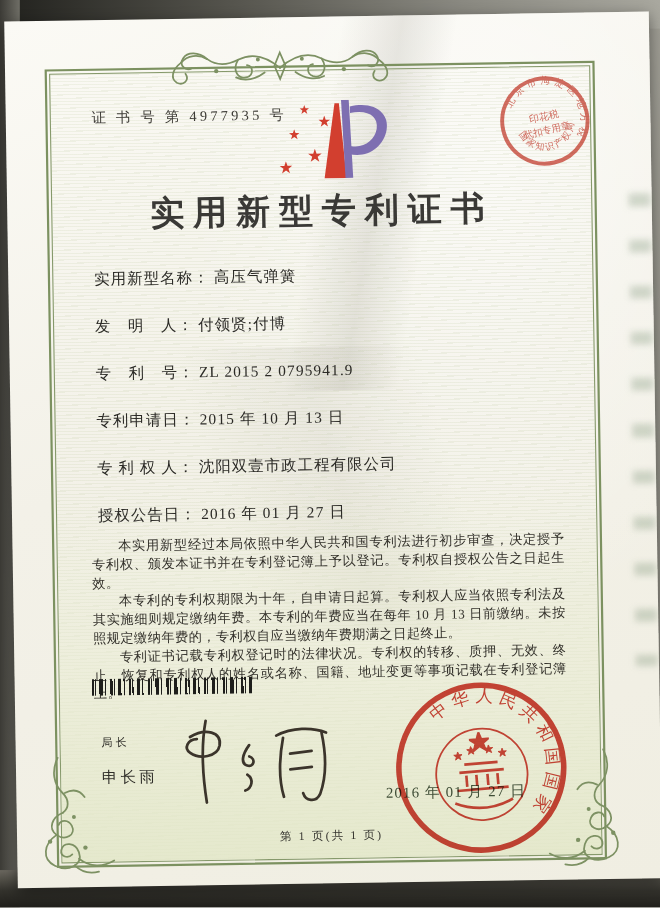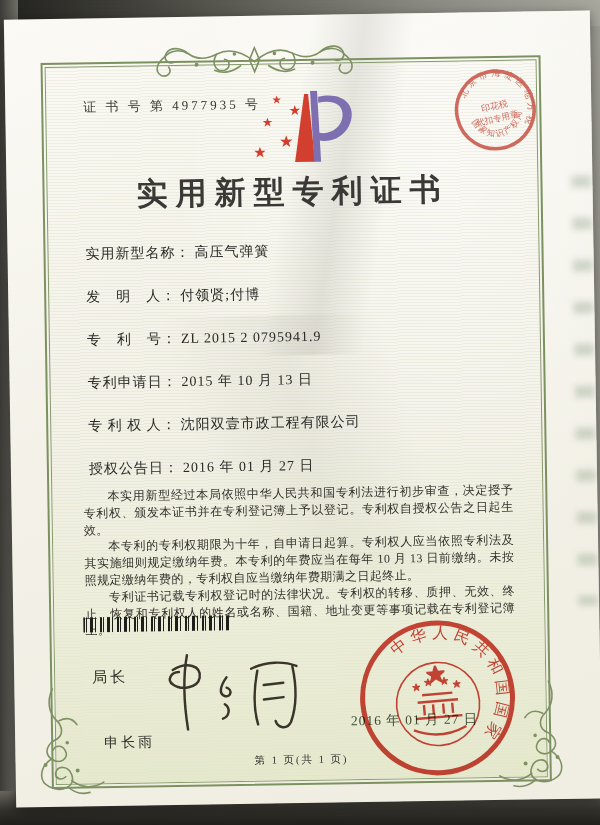--- a/index.html
+++ b/index.html
@@ -50,22 +50,22 @@
   .fields li{margin:0 0 25px 0;font-size:14px;color:#2b2a26;white-space:nowrap;}
   .fields .lab{letter-spacing:1px;}
   .fields .val{margin-left:4px;letter-spacing:1px;}
 
   .paras{position:absolute;left:34px;top:424px;width:430px;color:#33312b;}
   .paras p{margin:0;font-size:12px;line-height:16.8px;text-align:justify;text-indent:2em;letter-spacing:.4px;}
 
   .barcode{position:absolute;left:32px;top:553px;width:146px;height:15px;
     background:repeating-linear-gradient(90deg,#1e1e1b 0 2px,transparent 2px 3px,#1e1e1b 3px 4px,transparent 4px 7px,#1e1e1b 7px 10px,transparent 10px 12px,#1e1e1b 12px 13px,transparent 13px 17px);}
 
-  .sig-title{position:absolute;left:40px;top:604px;font-size:15px;letter-spacing:3px;color:#2f2e29;}
-  .sig-name{position:absolute;left:51px;top:634px;font-size:14px;letter-spacing:3px;color:#2f2e29;margin-top:36px;}
+  .sig-title{position:absolute;left:40px;top:604px;font-size:10px;letter-spacing:3px;color:#2f2e29;}
+  .sig-name{position:absolute;left:40px;top:634px;font-size:14px;letter-spacing:3px;color:#2f2e29;}
   .sig-hand{position:absolute;left:100px;top:578px;width:165px;height:98px;}
 
   .grant-date{position:absolute;left:298px;top:652px;font-size:13.5px;letter-spacing:1px;color:#3e4c35;}
   .big-seal{position:absolute;left:304px;top:558px;width:162px;height:162px;
     mix-blend-mode:multiply;opacity:.92;transform:rotate(-4deg);}
   .tax-stamp{position:absolute;left:408px;top:8px;width:88px;height:88px;
     mix-blend-mode:multiply;opacity:.8;transform:rotate(-12deg);}
 
   .footer{position:absolute;left:0;top:692px;width:100%;text-align:center;
     font-size:10.5px;letter-spacing:2px;color:#33322d;}

